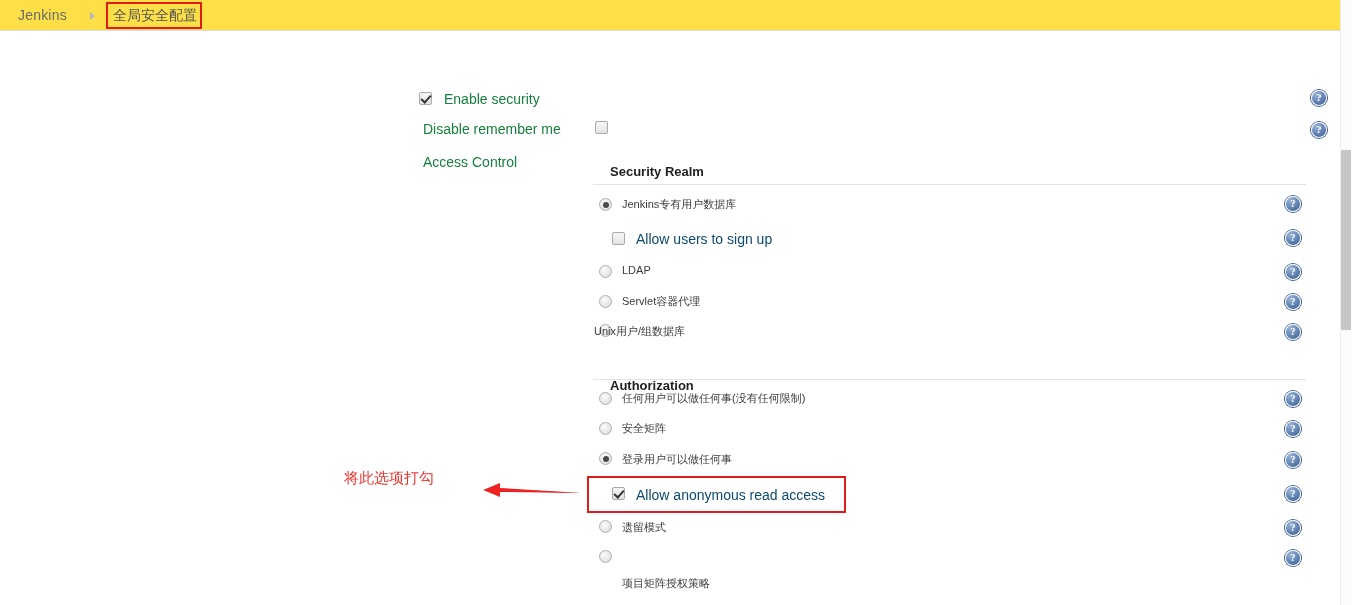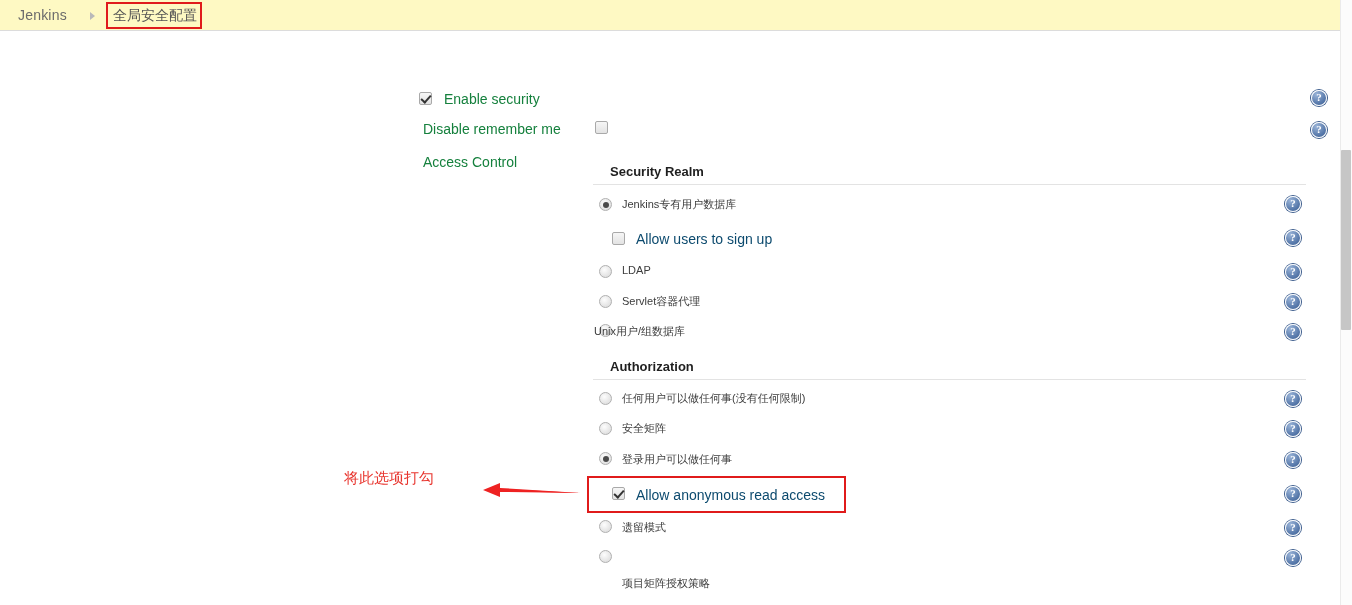--- a/index.html
+++ b/index.html
@@ -16,21 +16,21 @@
     font-size: 13px;
     color: #333333;
   }
 
   
   .breadcrumb-bar {
     position: absolute;
     left: 0; top: 0;
     width: 1340px;
     height: 31px;
-    background: #fef9c3;
+    background: #fde047;
     border-bottom: 1px solid #dcdcdc;
     box-sizing: border-box;
   }
   .crumb-jenkins {
     position: absolute;
     left: 18px; top: 7px;
     font-size: 14px;
     color: #6b6b6b;
     letter-spacing: 0.2px;
   }
@@ -250,21 +250,21 @@
 <span class="help-icon" style="left:1285px; top:264px;"></span>
 
 <span class="radio" style="left:599px; top:295px;"></span>
 <span class="opt-label" style="left:622px; top:294px;">Servlet容器代理</span>
 <span class="help-icon" style="left:1285px; top:294px;"></span>
 
 <span class="radio" style="left:599px; top:324px;"></span>
 <span class="opt-label" style="left:594px; top:324px;">Unix用户/组数据库</span>
 <span class="help-icon" style="left:1285px; top:324px;"></span>
 
-<span class="section-heading" style="left:593px; top:359px;">Authorization</span>
+<span class="section-heading" style="left:593px; top:378px;">Authorization</span>
 <span class="section-rule" style="top:379px;"></span>
 
 <span class="radio" style="left:599px; top:392px;"></span>
 <span class="opt-label" style="left:622px; top:391px;">任何用户可以做任何事(没有任何限制)</span>
 <span class="help-icon" style="left:1285px; top:391px;"></span>
 
 <span class="radio" style="left:599px; top:422px;"></span>
 <span class="opt-label" style="left:622px; top:421px;">安全矩阵</span>
 <span class="help-icon" style="left:1285px; top:421px;"></span>
 

